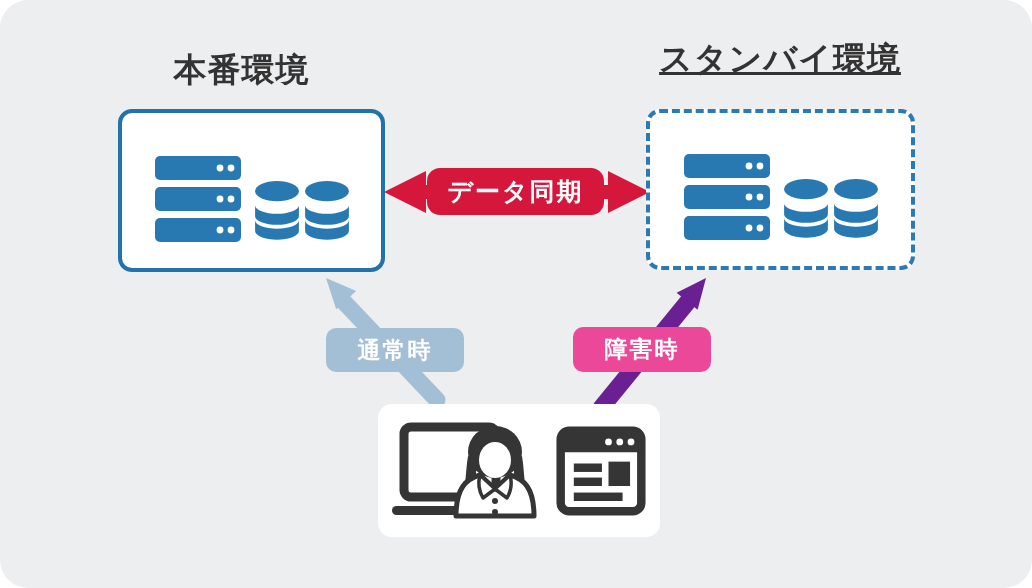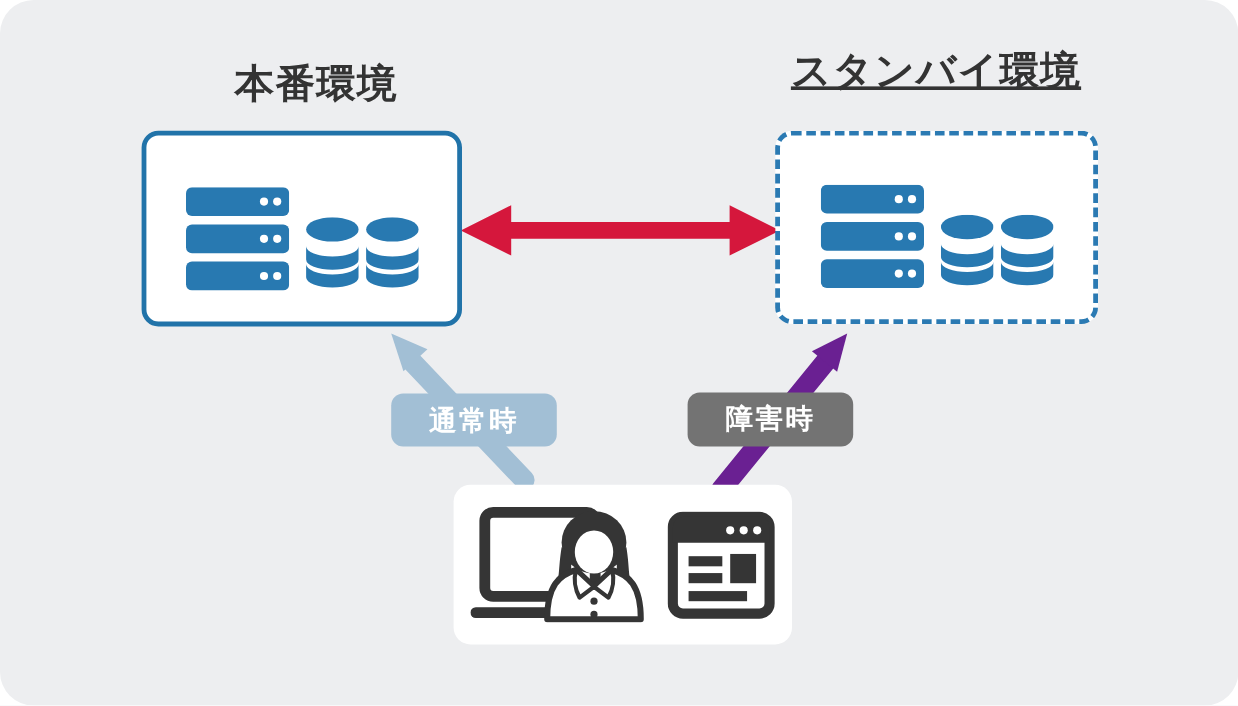--- a/index.html
+++ b/index.html
@@ -5,38 +5,38 @@
   html,body{margin:0;padding:0;}
   .canvas{
     position:relative;width:1032px;height:588px;background:#ffffff;
     font-family:"DejaVu Sans","Liberation Sans",sans-serif;overflow:hidden;
   }
   .panel{position:absolute;inset:0;background:#edeef0;border-radius:28px;}
   .env-title{
     position:absolute;font-size:33px;font-weight:bold;color:#333333;
     text-align:center;letter-spacing:1px;z-index:4;white-space:nowrap;
   }
-  #prod-title{left:110px;top:48px;width:307px;}
+  #prod-title{left:88px;top:48px;width:307px;}
   #standby-title{left:620px;top:37px;width:320px;text-decoration:underline;}
   .env-box{
     position:absolute;background:#ffffff;border-radius:14px;box-sizing:border-box;
     display:flex;align-items:flex-end;justify-content:center;gap:14px;
     padding-bottom:26px;z-index:2;
   }
   #prod-box{left:118px;top:109px;width:267px;height:163px;border:4px solid #2173a9;}
   #standby-box{left:646px;top:109px;width:269px;height:161px;border:4px dashed #2b7ab3;}
   .db-pair{display:flex;gap:6px;align-items:flex-end;}
   .arrow-svg{position:absolute;z-index:1;}
   .flow-label{
     position:absolute;z-index:3;color:#ffffff;font-weight:bold;
     display:flex;align-items:center;justify-content:center;letter-spacing:2px;
   }
   #sync-label{left:427px;top:168px;width:177px;height:47px;background:#d5173c;border-radius:13px;font-size:25px;}
   #normal-label{left:326px;top:328px;width:138px;height:44px;background:#a2bfd5;border-radius:10px;font-size:23px;}
-  #failure-label{left:573px;top:327px;width:138px;height:45px;background:#737373;border-radius:10px;font-size:23px;}
+  #failure-label{left:573px;top:327px;width:138px;height:45px;background:#ec4899;border-radius:10px;font-size:23px;}
   #client-box{
     position:absolute;left:378px;top:404px;width:282px;height:133px;
     background:#ffffff;border-radius:14px;display:flex;align-items:center;
     justify-content:center;gap:14px;z-index:2;
   }
 </style>
 </head>
 <body>
 
 <div class="canvas">
@@ -109,20 +109,21 @@
           <path d="M0 31 A28 11 0 0 0 56 31 L56 45 A28 11 0 0 1 0 45 Z"></path>
           <path d="M0 50 A28 11 0 0 0 56 50 L56 64 A28 11 0 0 1 0 64 Z"></path>
         </g>
       </svg>
     </div>
   </div>
 
   <svg class="arrow-svg" style="left:382px;top:164px;" width="270" height="56" viewBox="0 0 270 56">
     <polygon fill="#d5173c" points="2,28 44,7 44,21 226,21 226,7 268,28 226,49 226,35 44,35 44,49"></polygon>
   </svg>
+  <div class="flow-label" id="sync-label">データ同期</div>
 
   <svg class="arrow-svg" style="left:300px;top:270px;" width="160" height="140" viewBox="0 0 160 140">
     <line x1="137" y1="130" x2="44" y2="32" stroke="#a2bfd5" stroke-width="17" stroke-linecap="round"></line>
     <polygon fill="#a2bfd5" points="26,8 56.2,21.1 36.2,39.3"></polygon>
   </svg>
   <div class="flow-label" id="normal-label">通常時</div>
 
   <svg class="arrow-svg" style="left:572px;top:268px;" width="160" height="144" viewBox="0 0 160 144">
     <line x1="29" y1="140" x2="118" y2="31" stroke="#6a2092" stroke-width="17" stroke-linecap="round"></line>
     <polygon fill="#6a2092" points="134,10 125.6,41.8 104.6,24.8"></polygon>

